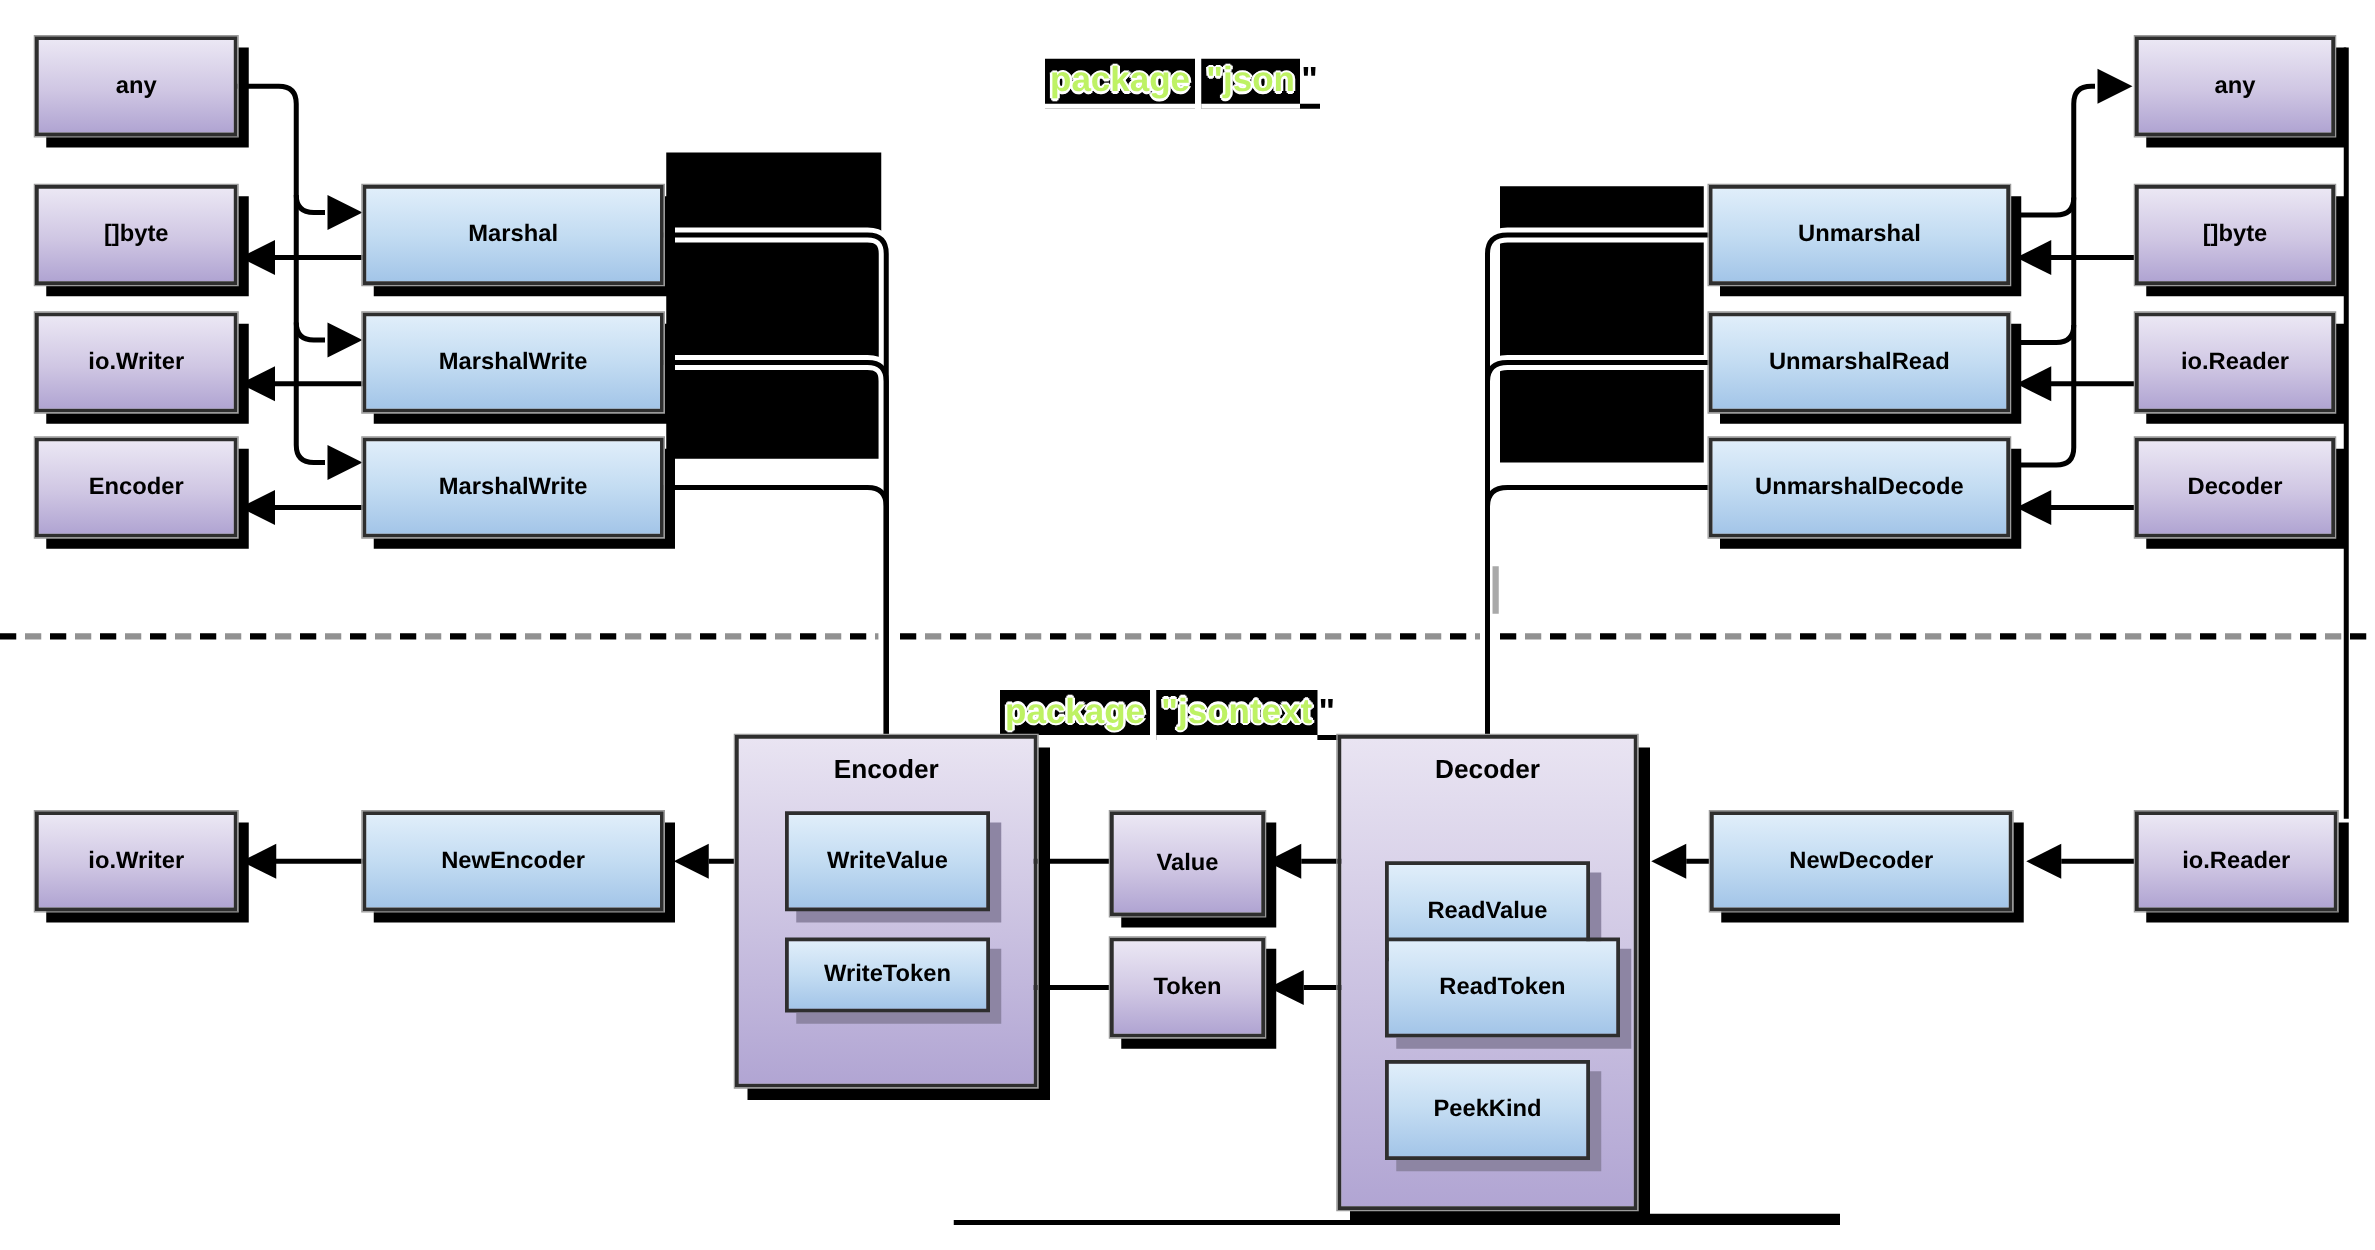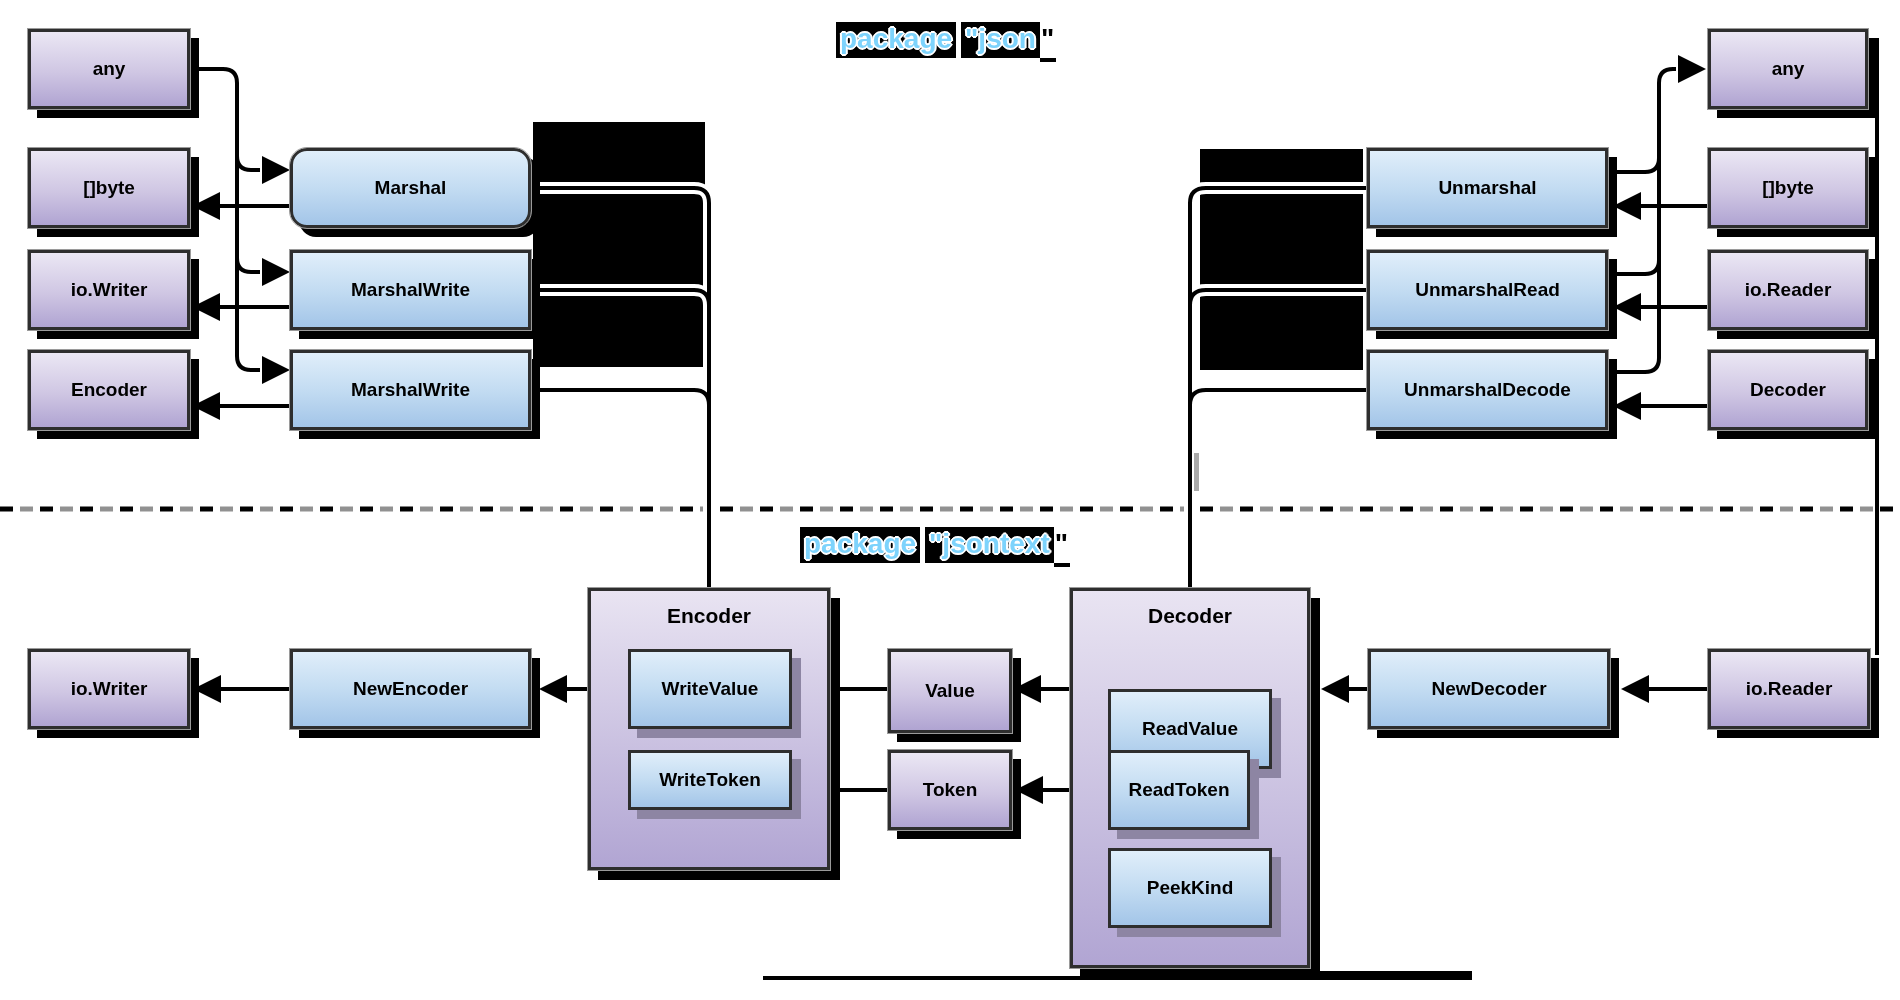--- a/index.html
+++ b/index.html
@@ -10,23 +10,23 @@
        display:flex;align-items:center;justify-content:center;
        font-weight:bold;font-size:19px;color:#000;box-shadow:9px 9px 0 0 #000;}
   .purple{background:linear-gradient(180deg,#ebe7f4 0%,#cfc6e3 55%,#b0a4d2 100%);}
   .blue{background:linear-gradient(180deg,#e0eefa 0%,#c3dcf2 50%,#a3c5e8 100%);}
   .container-box{position:absolute;box-sizing:border-box;border:3px solid #2e2e2e;outline:1px solid #9a9a9a;
        background:linear-gradient(180deg,#e9e4f2 0%,#b1a5d3 100%);
        box-shadow:10px 10px 0 0 #000;text-align:center;padding-top:13px;
        font-weight:bold;font-size:21px;color:#000;}
   .inner{box-shadow:9px 9px 0 0 #8d85a3;outline:none;}
   .pkg-title{position:absolute;display:flex;align-items:flex-end;font-weight:bold;font-size:28px;color:#000;}
-  .glitch{background:#000;color:#7dd3fc;padding:1px 4px 3px 4px;border-bottom:4px solid #fff;
+  .glitch{background:#000;color:#bef264;padding:1px 4px 3px 4px;border-bottom:4px solid #fff;
           text-shadow:2px 0 0 #fff,-2px 0 0 #fff,0 2px 0 #fff,0 -2px 0 #fff,
-                      1px 1px 0 #fff,-1px 1px 0 #fff,1px -1px 0 #fff,-1px -1px 0 #fff;}
+                      1px 1px 0 #fff,-1px 1px 0 #fff,1px -1px 0 #fff,-1px -1px 0 #fff;margin-top:25px;}
   .glitch + .glitch{margin-left:5px;}
   .glitch-end{color:#000;padding:1px 2px 3px 1px;border-bottom:4px solid #000;}
 </style>
 </head>
 <body>
 
 <div class="stage">
 
   <svg class="lyr" width="1900" height="1000" viewBox="0 0 1900 1000">
 
@@ -135,21 +135,21 @@
     <span class="glitch">package</span>
     <span class="glitch">"jsontext</span>
     <span class="glitch-end">"</span>
   </div>
 
   <div class="box purple" style="left:28px;top:29px;width:162px;height:80px;">any</div>
   <div class="box purple" style="left:28px;top:148px;width:162px;height:80px;">[]byte</div>
   <div class="box purple" style="left:28px;top:250px;width:162px;height:80px;">io.Writer</div>
   <div class="box purple" style="left:28px;top:350px;width:162px;height:80px;">Encoder</div>
 
-  <div class="box blue" style="left:290px;top:148px;width:241px;height:80px;border-radius:17px;">Marshal</div>
+  <div class="box blue" style="left:290px;top:148px;width:241px;height:80px;">Marshal</div>
   <div class="box blue" style="left:290px;top:250px;width:241px;height:80px;">MarshalWrite</div>
   <div class="box blue" style="left:290px;top:350px;width:241px;height:80px;">MarshalWrite</div>
 
   <div class="box blue" style="left:1367px;top:148px;width:241px;height:80px;text-align:right;">Unmarshal</div>
   <div class="box blue" style="left:1367px;top:250px;width:241px;height:80px;">UnmarshalRead</div>
   <div class="box blue" style="left:1367px;top:350px;width:241px;height:80px;">UnmarshalDecode</div>
 
   <div class="box purple" style="left:1708px;top:29px;width:160px;height:80px;">any</div>
   <div class="box purple" style="left:1708px;top:148px;width:160px;height:80px;">[]byte</div>
   <div class="box purple" style="left:1708px;top:250px;width:160px;height:80px;">io.Reader</div>
@@ -164,19 +164,19 @@
   <div class="box blue inner" style="left:628px;top:649px;width:164px;height:80px;">WriteValue</div>
   <div class="box blue inner" style="left:628px;top:750px;width:164px;height:60px;">WriteToken</div>
 
   <div class="box purple" style="left:888px;top:649px;width:124px;height:84px;">Value</div>
   <div class="box purple" style="left:888px;top:750px;width:124px;height:80px;">Token</div>
 
   <div class="container-box" style="left:1070px;top:588px;width:240px;height:380px;">
     <span>Decoder</span>
   </div>
   <div class="box blue inner" style="left:1108px;top:649px;width:164px;height:80px;margin-top:40px;">ReadValue</div>
-  <div class="box blue inner" style="left:1108px;top:750px;width:142px;height:80px;">ReadToken</div>
+  <div class="box blue inner" style="left:1108px;top:750px;width:188px;height:80px;">ReadToken</div>
   <div class="box blue inner" style="left:1108px;top:848px;width:164px;height:80px;">PeekKind</div>
 
   <div class="box blue" style="left:1368px;top:649px;width:242px;height:80px;">NewDecoder</div>
   <div class="box purple" style="left:1708px;top:649px;width:162px;height:80px;">io.Reader</div>
 
 </div>
 
 </body></html>

